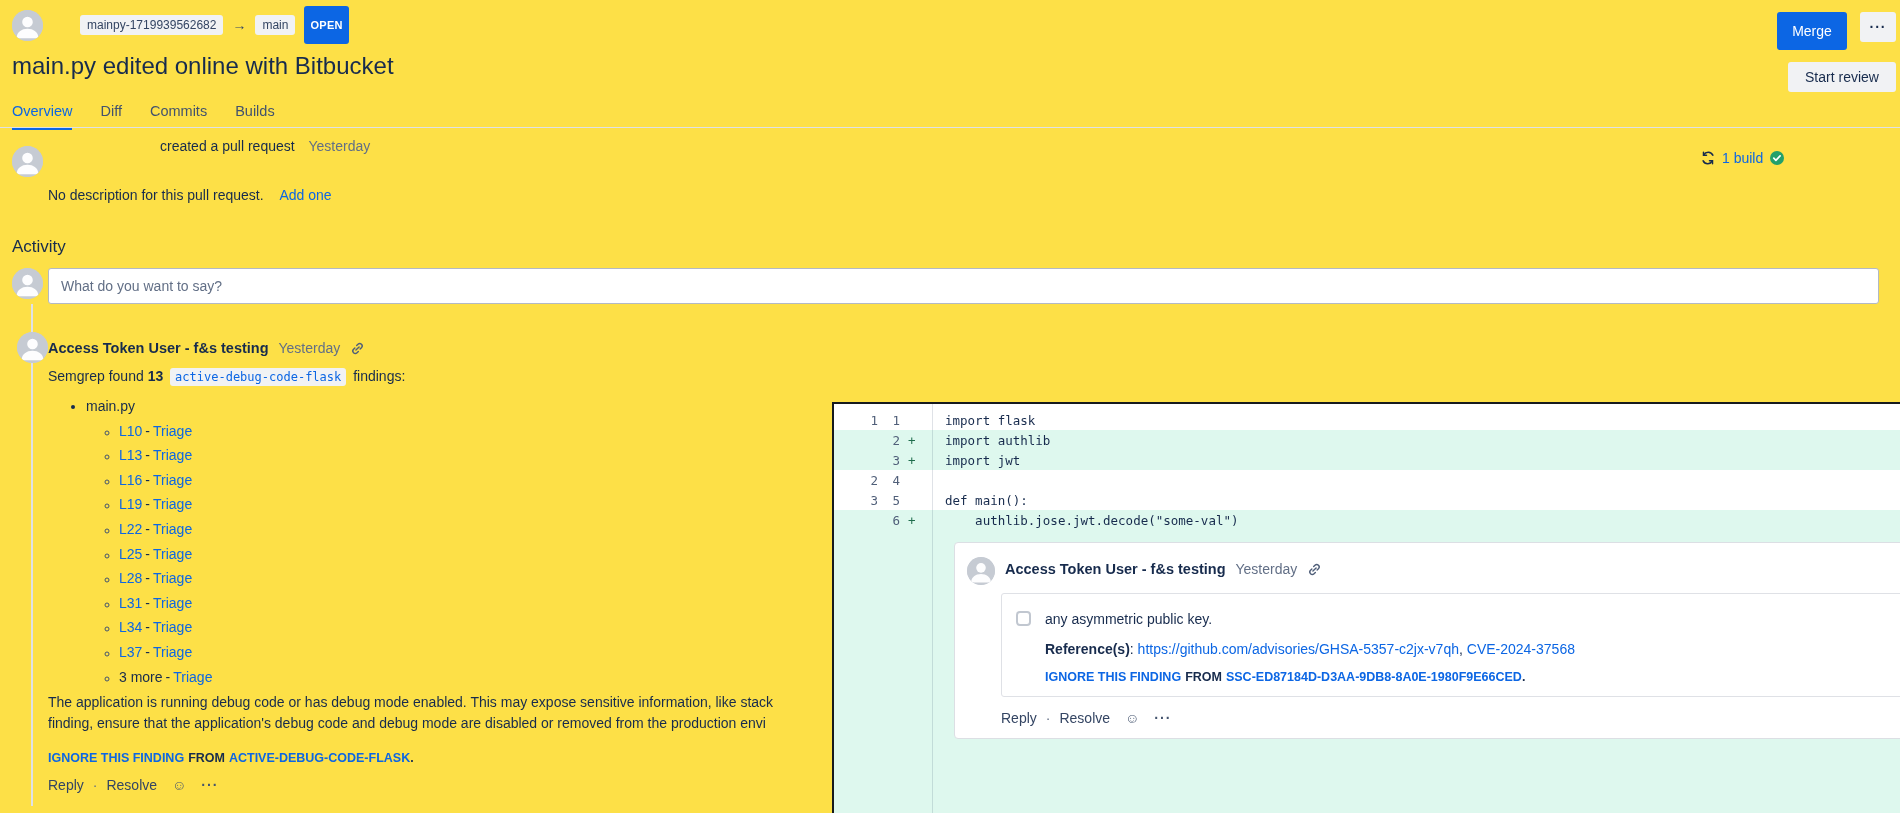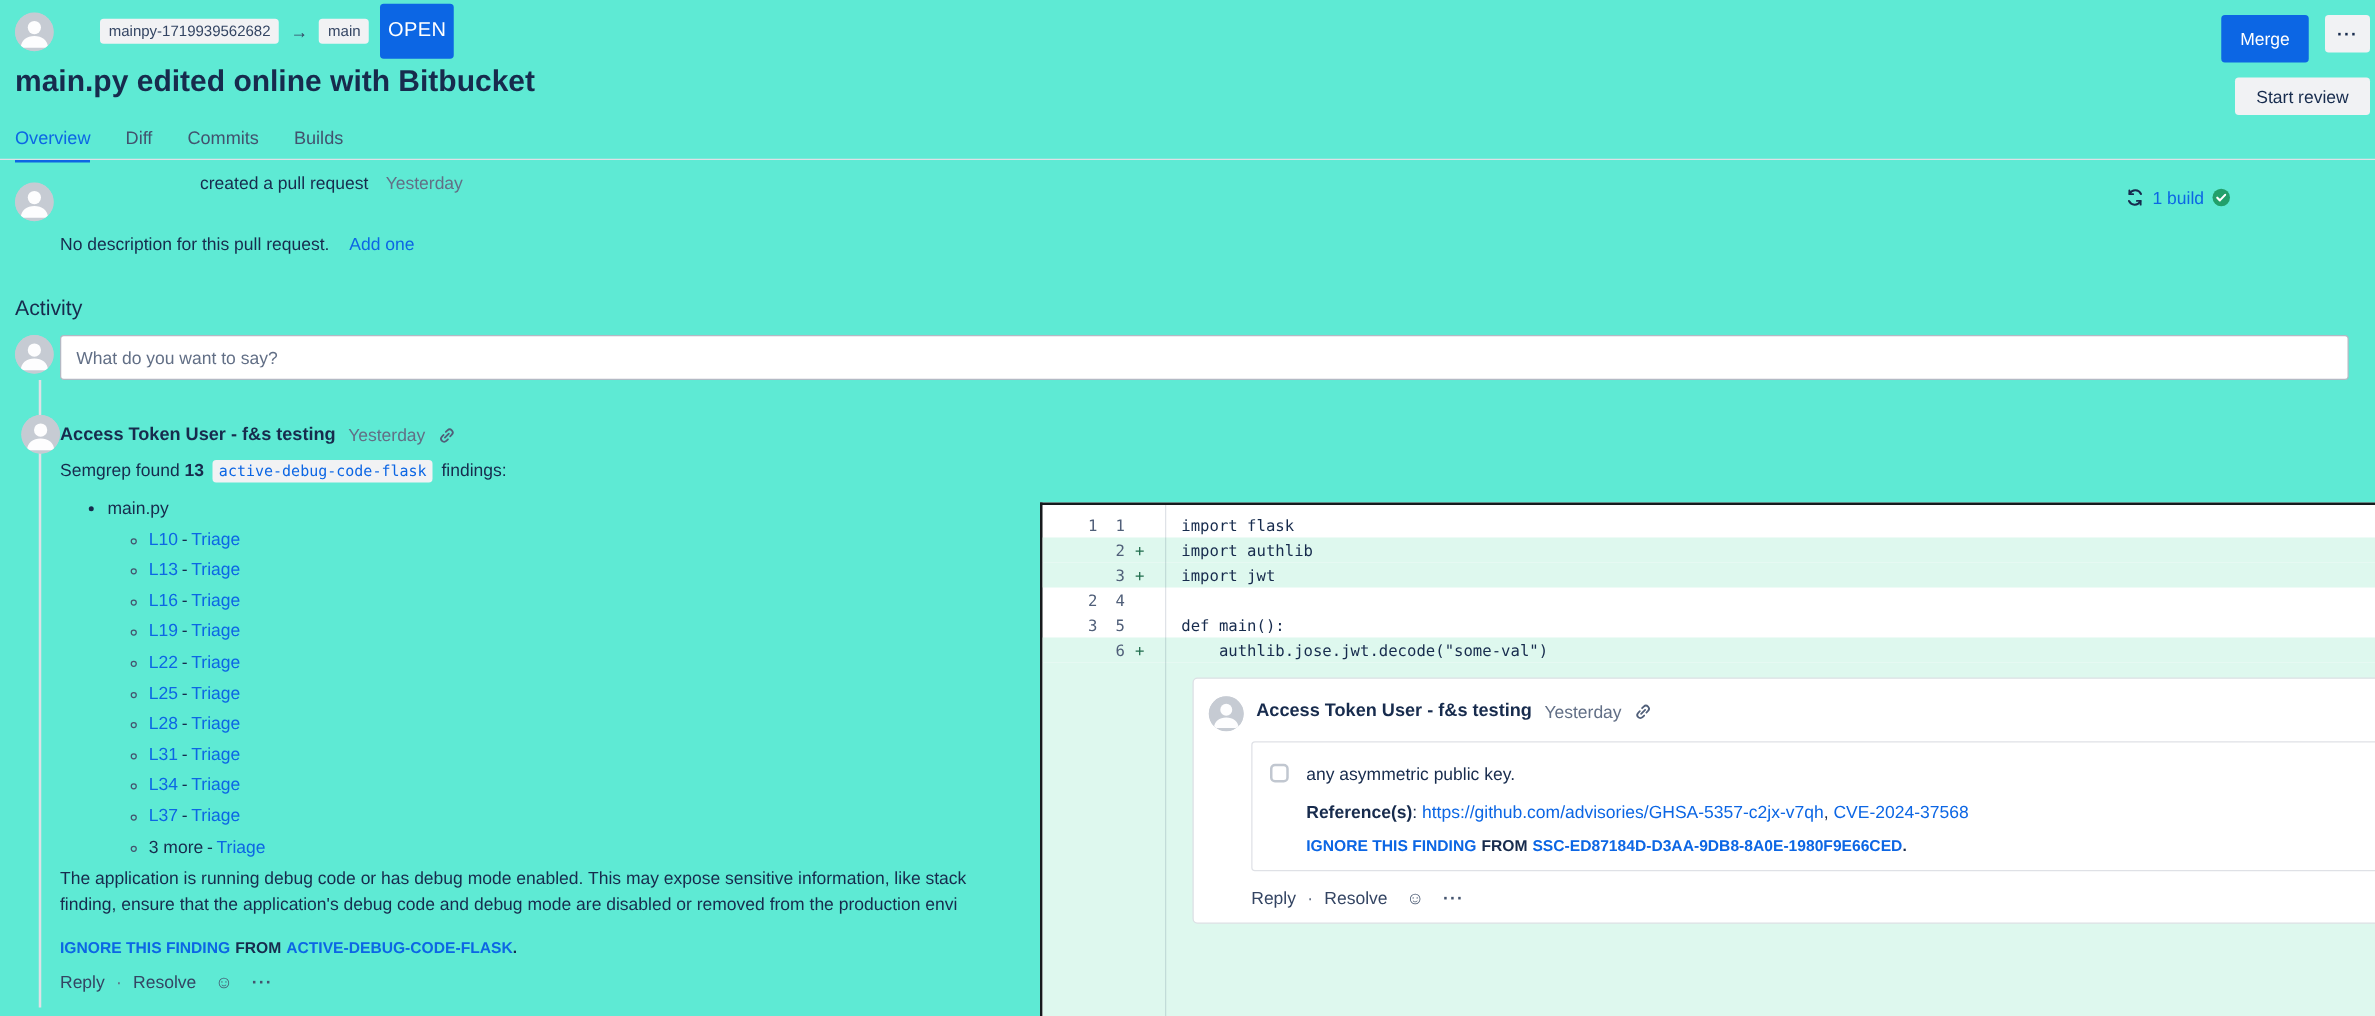--- a/index.html
+++ b/index.html
@@ -1,40 +1,40 @@
 <!DOCTYPE html>
 <html><head>
 <meta charset="utf-8">
 <style>
   * { box-sizing: border-box; margin: 0; padding: 0; }
   html,body { width:1900px; height:813px; }
   body {
     font-family: "Liberation Sans", sans-serif;
     color:#172B4D; background:#fff; overflow:hidden;
   }
-  .stage { position:relative; width:1900px; height:813px; background:#5eead4; overflow:hidden; }
+  .stage { position:relative; width:1900px; height:813px; background:#fde047; overflow:hidden; }
 
   
   .avatar { border-radius:50%; overflow:hidden; background:#C6CBD3; position:absolute; }
   .avatar svg { display:block; width:100%; height:100%; }
   .link { color:#0C66E4; cursor:pointer; text-decoration:none; }
   .btn { display:flex; align-items:center; justify-content:center; border-radius:3px;
          font-size:14px; font-weight:500; cursor:pointer; border:none; position:absolute; }
   .btn-primary { background:#0C66E4; color:#fff; }
   .btn-subtle { background:#F1F2F4; color:#172B4D; }
 
   
   .hdr-avatar { left:12px; top:10px; width:31px; height:31px; }
   .branch-row { position:absolute; left:80px; top:13px; height:24px; display:flex; align-items:center; gap:9px; }
   .chip { background:#F1F2F4; color:#344563; font-size:12px; padding:3px 7px; border-radius:3px; }
   .arrow { font-size:14px; color:#344563; }
-  .open-badge { background:#0C66E4; color:#fff; font-size:16px; font-weight:400; padding:13px 6px; border-radius:3px; letter-spacing:.3px; }
+  .open-badge { background:#0C66E4; color:#fff; font-size:11px; font-weight:700; padding:13px 6px; border-radius:3px; letter-spacing:.3px; }
   .merge-btn { left:1777px; top:12px; width:70px; height:38px; }
   .more-btn { left:1860px; top:12px; width:36px; height:30px; font-weight:700; letter-spacing:1px; }
-  .page-title { position:absolute; left:12px; top:52px; font-size:24px; font-weight:700; }
+  .page-title { position:absolute; left:12px; top:52px; font-size:24px; font-weight:400; }
   .tabs { position:absolute; left:12px; top:103px; display:flex; gap:28px; font-size:14.5px; }
   .tab { color:#42526E; padding-bottom:9px; cursor:pointer; }
   .tab.active { color:#0C66E4; border-bottom:2px solid #0C66E4; }
   .tabs-divider { position:absolute; left:0; top:127px; width:1900px; height:1px; background:#DFE1E6; }
   .start-review-btn { left:1788px; top:62px; width:108px; height:30px; font-weight:400; }
 
   
   .pr-avatar { left:12px; top:146px; width:31px; height:31px; }
   .created-row { position:absolute; left:160px; top:138px; font-size:14px; }
   .created-row .time { color:#626F86; margin-left:10px; }

